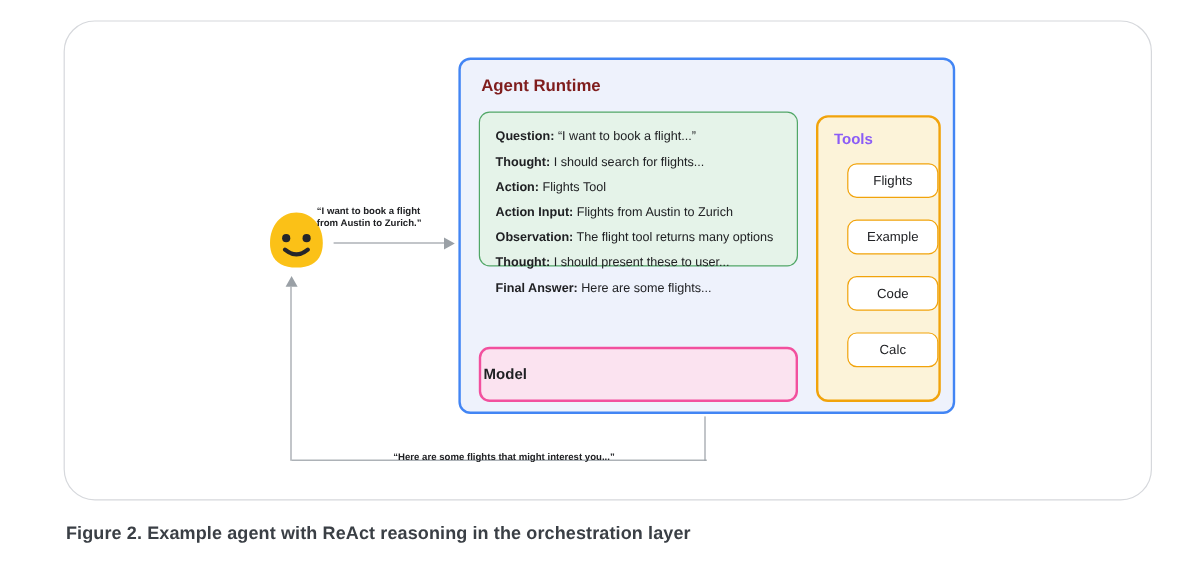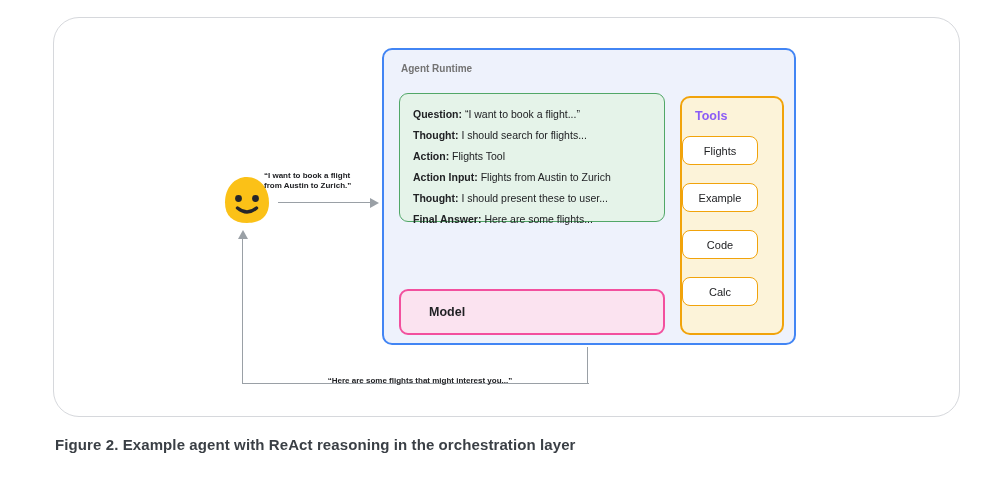--- a/index.html
+++ b/index.html
@@ -45,47 +45,47 @@
     font-size:8px;font-weight:600;color:#202124;
   }
 
   
   .runtime-box{
     left:382px;top:48px;width:414px;height:297px;
     background:var(--runtime_fill);
     border:2px solid var(--runtime_border);
     border-radius:10px;box-sizing:border-box;
   }
-  .runtime-title{left:17px;top:13px;font-size:10px;font-weight:600;color:#737373;}
+  .runtime-title{left:17px;top:13px;font-size:14px;font-weight:600;color:#7f1d1d;}
 
   .trace-box{
     left:15px;top:43px;width:266px;height:129px;box-sizing:border-box;
     background:var(--trace_fill);
     border:1.5px solid var(--trace_border);
     border-radius:9px;padding:10px 13px;
   }
   .trace-line{font-size:10.5px;line-height:21px;white-space:nowrap;color:#202124;}
   .trace-line b{font-weight:700;}
 
   .model-box{
     left:15px;top:239px;width:266px;height:46px;box-sizing:border-box;
     background:var(--model_fill);
     border:2px solid var(--model_border);
-    border-radius:9px;display:flex;align-items:center;padding-left:28px;
+    border-radius:9px;display:flex;align-items:center;padding-left:2px;
   }
   .model-label{font-size:12.5px;font-weight:600;color:#1f2023;}
 
   .tools-panel{
     left:296px;top:46px;width:104px;height:239px;box-sizing:border-box;
     background:var(--tools_fill);
     border:2px solid var(--tools_border);
     border-radius:10px;
   }
   .tools-title{margin:11px 0 0 13px;font-size:12.5px;font-weight:600;color:#8b5cf6;}
-  .tools-list{margin-top:13px;display:flex;flex-direction:column;align-items:flex-start;gap:18px;}
+  .tools-list{margin-top:13px;display:flex;flex-direction:column;align-items:flex-end;gap:18px;}
   .tool-button{
     width:76px;height:29px;box-sizing:border-box;background:#ffffff;
     border:1.5px solid var(--tools_border);border-radius:8px;
     display:flex;align-items:center;justify-content:center;
     font-size:11px;color:#202124;
   }
 </style>
 </head>
 <body>
 
@@ -112,20 +112,21 @@
 <div class="abs response-label">“Here are some flights that might interest you...”</div>
 
 <div class="abs runtime-box">
   <div class="abs runtime-title">Agent Runtime</div>
 
   <div class="abs trace-box">
     <div class="trace-line"><b>Question:</b> <span>“I want to book a flight...”</span></div>
     <div class="trace-line"><b>Thought:</b> <span>I should search for flights...</span></div>
     <div class="trace-line"><b>Action:</b> <span>Flights Tool</span></div>
     <div class="trace-line"><b>Action Input:</b> <span>Flights from Austin to Zurich</span></div>
+    <div class="trace-line"><b>Observation:</b> <span>The flight tool returns many options</span></div>
     <div class="trace-line"><b>Thought:</b> <span>I should present these to user...</span></div>
     <div class="trace-line"><b>Final Answer:</b> <span>Here are some flights...</span></div>
   </div>
 
   <div class="abs model-box">
     <span class="model-label">Model</span>
   </div>
 
   <div class="abs tools-panel">
     <div class="tools-title">Tools</div>

